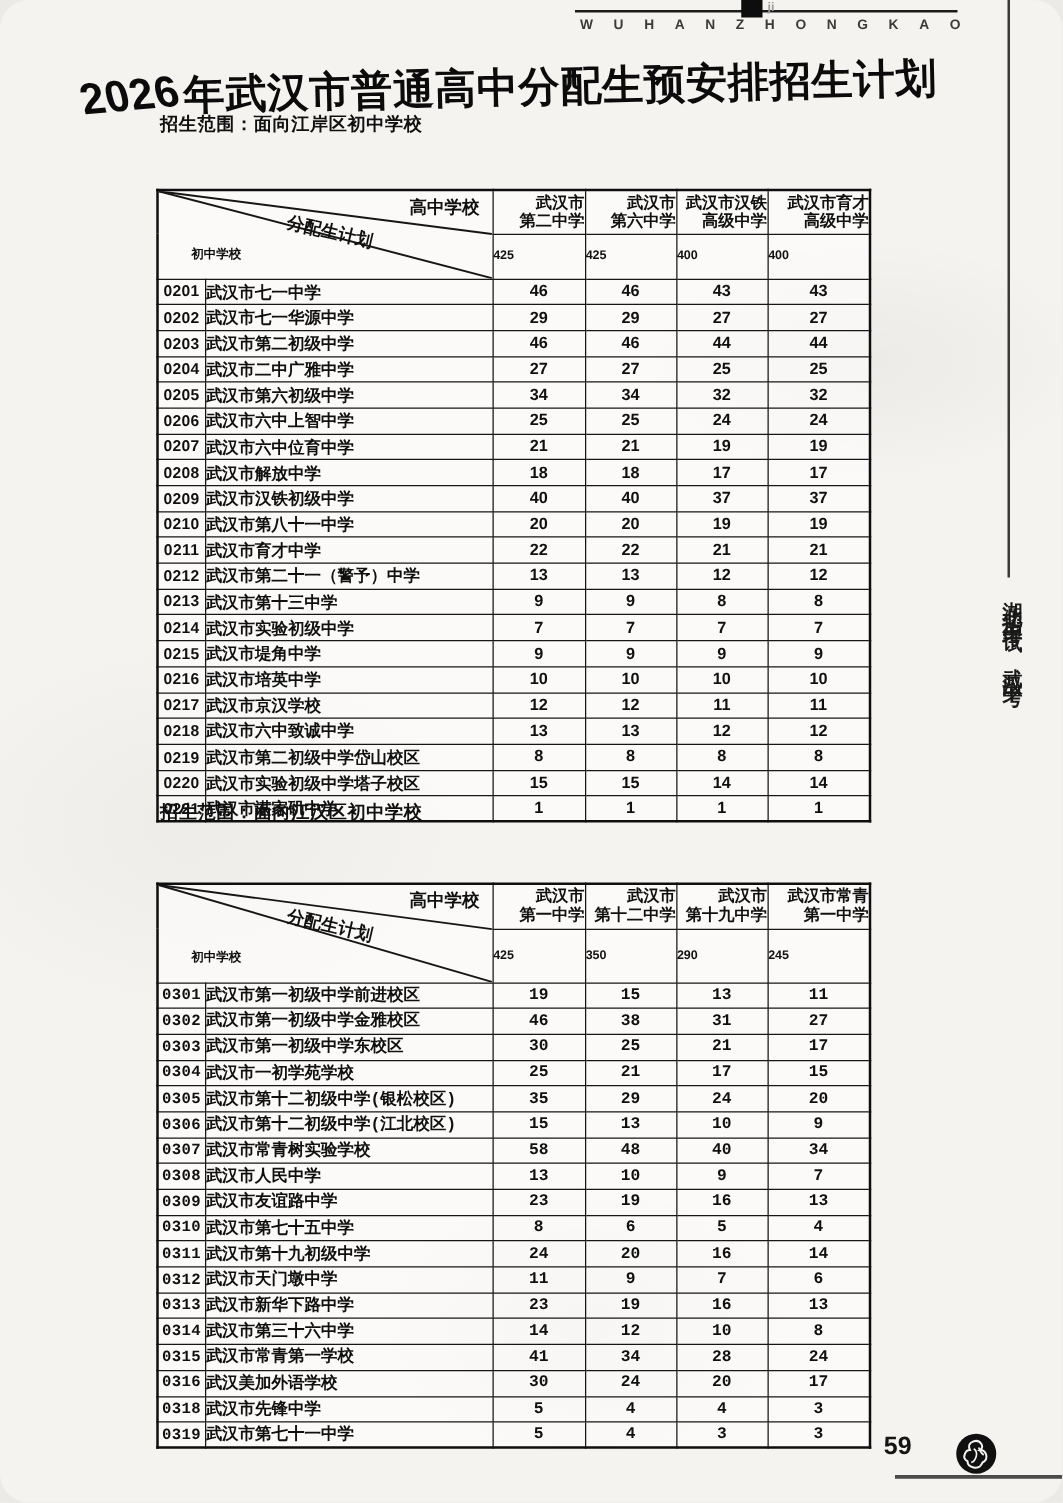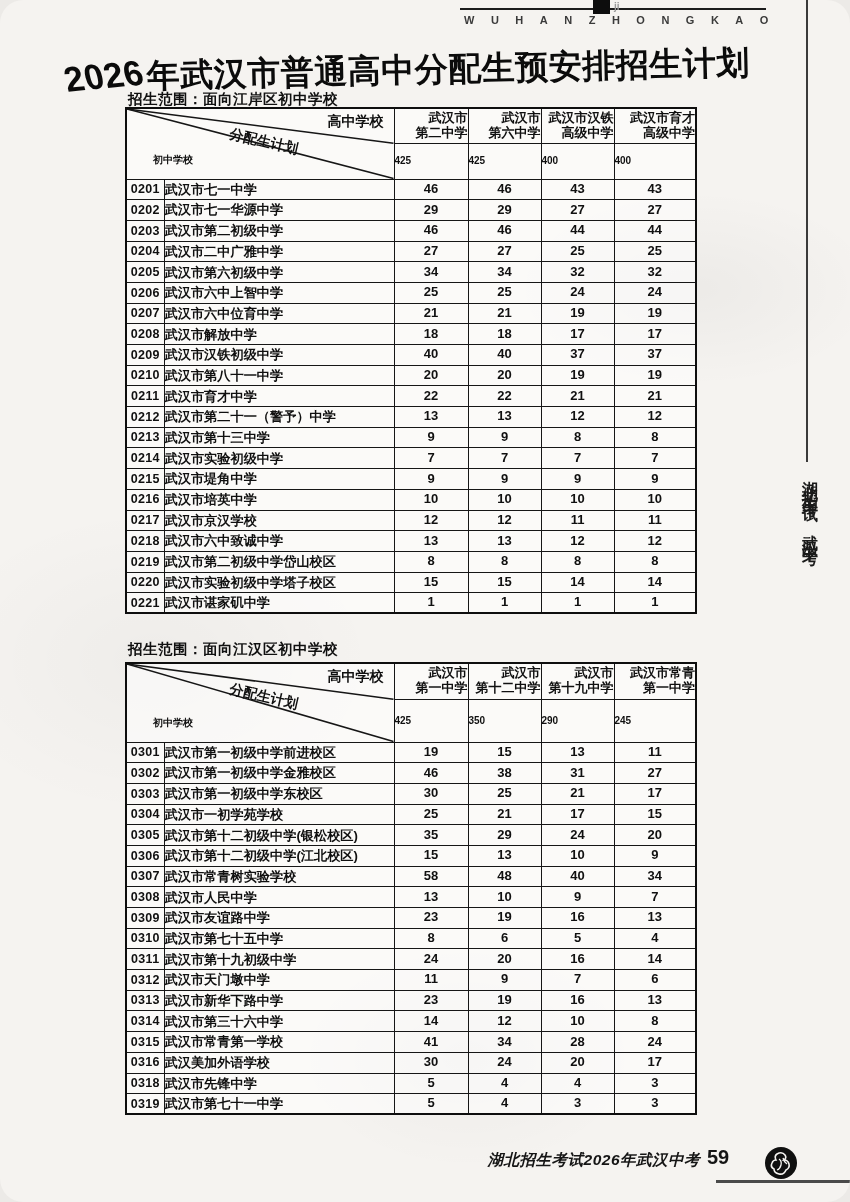--- a/index.html
+++ b/index.html
@@ -36,25 +36,25 @@
   .title .year{display:inline-block;transform:skewX(9deg) rotate(-4deg);margin-right:3px;font-size:35px;}
   
   .scope-label{position:absolute;left:128px;font-size:14.5px;font-weight:bold;color:#101010;letter-spacing:0.5px;}
   .scope-1{top:90px;}
   .scope-2{top:640px;}
   
   table.alloc{position:absolute;left:125px;border-collapse:collapse;table-layout:fixed;width:570px;background:rgba(255,255,255,0.55);}
   table.t1{top:107px;}
   table.t2{top:662px;}
   table.alloc,table.alloc th,table.alloc td{border:1.4px solid #161616;}
-  table.alloc{border:2.4px solid #0e0e0e;}
+  table.alloc{border:2.4px solid #0e0e0e;margin-top:44px;}
   table.alloc th,table.alloc td{padding:0;line-height:1.15;color:#101010;}
   .t1 tr.hs-row{height:35px;} .t1 tr.quota-row{height:36px;}
   .t2 tr.hs-row{height:36px;} .t2 tr.quota-row{height:43px;}
-  .t1 tbody tr{height:20.7px;} .t2 tbody tr{height:20.7px;}
+  .t1 tbody tr{height:20.7px;} .t2 tbody tr{height:20.7px;font-family:Liberation Mono, monospace;}
   th.hs{font-size:13px;font-weight:bold;text-align:right;vertical-align:middle;white-space:pre-line;}
   td.quota{font-size:10px;font-weight:600;text-align:left;vertical-align:middle;}
   td.code{font-size:12.5px;font-weight:600;text-align:center;vertical-align:middle;letter-spacing:0.3px;}
   td.name{font-size:13.2px;font-weight:600;text-align:left;vertical-align:middle;padding-left:5px;white-space:nowrap;overflow:hidden;}
   td.val{font-size:13px;font-weight:600;text-align:center;vertical-align:middle;}
   
   th.corner{position:relative;padding:0;}
   th.corner svg{position:absolute;inset:0;width:100%;height:100%;display:block;}
   th.corner svg line{stroke:#161616;stroke-width:1.6;}
   .c-top{position:absolute;top:4px;right:10px;font-size:14px;font-weight:bold;}
@@ -471,21 +471,20 @@
           <td class="code">0319</td>
           <td class="name">武汉市第七十一中学</td>
           <td class="val">5</td>
           <td class="val">4</td>
           <td class="val">3</td>
           <td class="val">3</td>
         </tr>
       </tbody>
   </table>
 
-  <div class="footer-text">湖北招生考试2026年武汉中考</div>
   <div class="footer-page">59</div>
   <svg class="footer-seal" viewBox="0 0 36 36">
     <circle cx="18" cy="18" r="16" fill="#101010"></circle>
     <path d="M14 9 q5 -3 8 1 q2 3 -1 5 q4 0 5 4 q1 4 -3 6 q-2 5 -7 4 q-5 -1 -5 -5 q-4 -2 -2 -6 q1 -3 4 -3 q-2 -4 1 -6 Z" fill="none" stroke="#f5f3f0" stroke-width="1.6"></path>
     <path d="M16 14 q3 2 2 6 q-1 4 -4 5 M20 13 q1 4 4 6" fill="none" stroke="#f5f3f0" stroke-width="1.3"></path>
   </svg>
   <div class="footer-rule"></div>
 
 </div>
 

